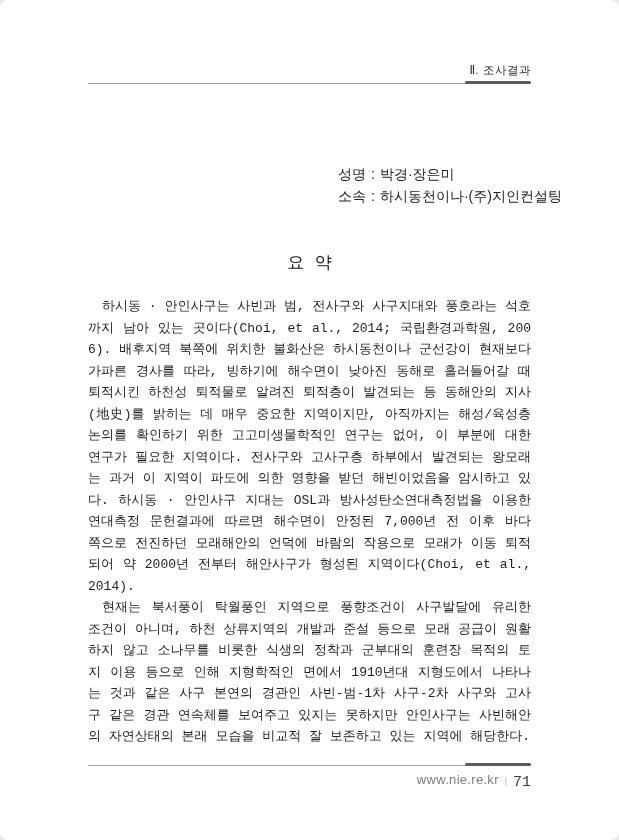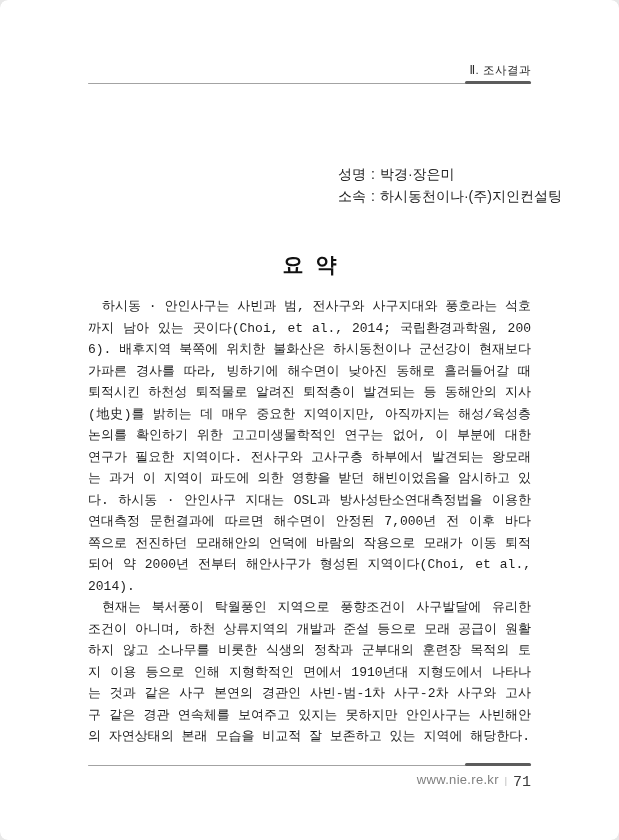--- a/index.html
+++ b/index.html
@@ -60,22 +60,22 @@
   }
   .author-row span { display: inline; }
   .author-colon { padding: 0 5px; }
   
   .abstract-heading {
     position: absolute;
     top: 251px;
     left: 88px;
     width: 443px;
     text-align: center;
-    font-size: 21px;
-    font-weight: bold;
+    font-size: 17px;
+    font-weight: normal;
     word-spacing: 6px;
     color: #111;
   }
   .abstract-body {
     position: absolute;
     top: 296px;
     left: 88px;
     width: 443px;
     font-family: Liberation Mono, monospace;
     font-size: 13px;

